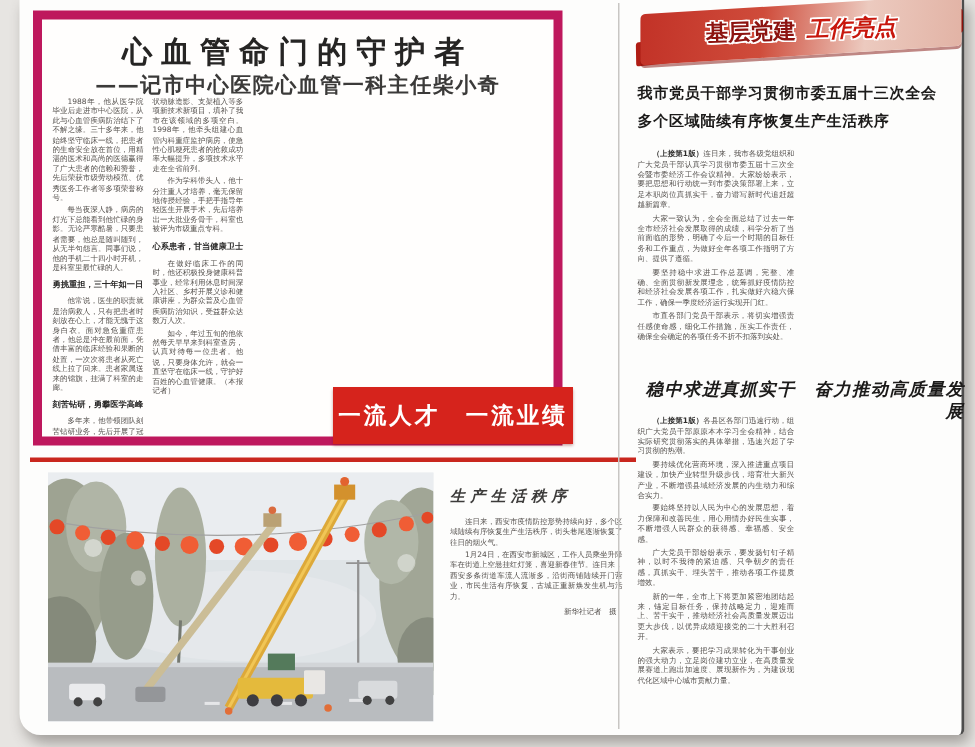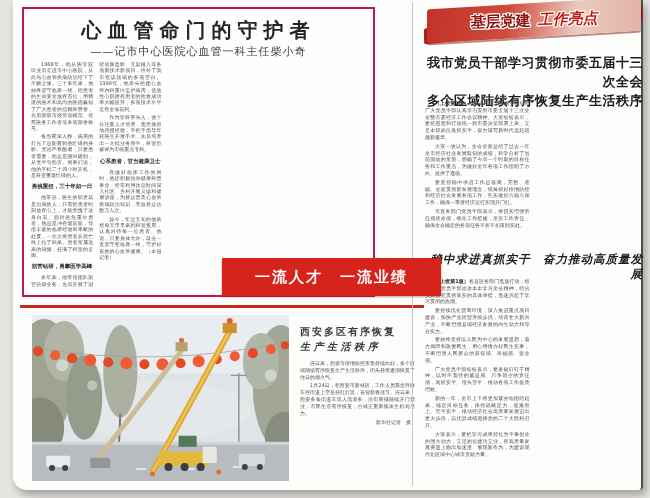--- a/index.html
+++ b/index.html
@@ -4,32 +4,32 @@
 <style>
   * { margin:0; padding:0; box-sizing:border-box; }
   html,body { width:650px; height:498px; overflow:hidden;
     background:#e7e5e2; font-family:"DejaVu Sans","Liberation Sans",sans-serif; }
   .page { position:absolute; left:13px; top:0; width:630px; height:490px;
     background:#fdfdfc; border-right:2px solid #4d4d4d;
     border-bottom-left-radius:14px; border-bottom-right-radius:4px;
     box-shadow:3px 5px 9px rgba(80,75,70,.45); }
   
   .article-box { position:absolute; left:9px; top:7px; width:353px; height:290px;
-    border:2px solid #be185d; background:#fffefd; overflow:hidden; }
+    border:6px solid #be185d; background:#fffefd; overflow:hidden; }
   .art-title { position:absolute; top:8px; left:0; right:0; text-align:center;
     font-size:20px; font-weight:bold; letter-spacing:6px; color:#262524; }
   .art-subtitle { position:absolute; top:35px; left:0; right:0; text-align:center;
-    font-size:11px; font-weight:normal; letter-spacing:1px; color:#3b3a39; }
+    font-size:14px; font-weight:bold; letter-spacing:1px; color:#3b3a39; }
   .art-cols { position:absolute; left:7px; right:7px; top:52px; height:228px;
     column-count:5; column-gap:6px; column-fill:auto;
     font-size:5px; line-height:6.4px; text-align:justify; color:#54504d; }
   .art-cols p { text-indent:10px; margin-bottom:2px; }
   .art-cols h4 { font-size:5.5px; line-height:8px; text-align:center;
     color:#2a2928; margin:4px 0; font-weight:bold; }
-  .slogan { position:absolute; left:209px; top:258px; width:219px; height:38px;
+  .slogan { position:absolute; left:209px; top:258px; width:160px; height:38px;
     background:#d6231c; color:#ffffff; display:flex; align-items:center;
     justify-content:center; font-size:15px; font-weight:bold; letter-spacing:2px;
     z-index:6; box-shadow:0 1px 2px rgba(120,20,15,.4); }
   .red-rule { position:absolute; left:7px; top:305px; width:404px; height:3px;
     background:#c9271e; }
   
   .photo { position:absolute; left:19px; top:315px; width:257px; height:166px;
     background:#e8ebee; overflow:hidden; }
   .photo svg { display:block; width:100%; height:100%; }
   .caption { position:absolute; left:287px; top:324px; width:115px; height:152px; }
@@ -54,21 +54,21 @@
     transform:skewY(-3.5deg); border-radius:3px;
     box-shadow:0 2px 0 rgba(130,18,12,.5); }
   .ribbon .txt { position:absolute; inset:0; display:flex; align-items:center;
     justify-content:center; gap:7px; transform:rotate(-2deg); }
   .rt { font-size:15px; font-weight:bold; white-space:nowrap;
     text-shadow:-1px 0 #fff,1px 0 #fff,0 -1px #fff,0 1px #fff,
       -1px -1px #fff,1px 1px #fff,-1px 1px #fff,1px -1px #fff; }
   .rt-1 { color:#8d1310; }
   .rt-2 { color:#c8170d; font-style:italic; }
   .story-h1 { position:absolute; left:412px; top:53px; width:218px;
-    text-align:right; font-size:13px; font-weight:bold; color:#1c1b1a;
+    text-align:left; font-size:10px; font-weight:bold; color:#1c1b1a;
     line-height:19px; letter-spacing:.5px; }
   .story-h2 { position:absolute; left:412px; top:252px; width:218px;
     text-align:right; font-size:11.5px; font-weight:bold; color:#1c1b1a;
     letter-spacing:1px;font-style:italic; }
   .body-cols { position:absolute; column-count:2; column-gap:9px; column-fill:auto;
     font-size:5px; line-height:6.8px; text-align:justify; color:#54504d; }
   .body-cols p { text-indent:10px; margin-bottom:2px; }
   .body-cols .lead b { font-weight:bold; color:#2c2b2a; }
   .b1 { left:412px; top:100px; width:218px; height:140px; }
   .b2 { left:412px; top:278px; width:218px; height:198px; }
@@ -177,21 +177,20 @@
       <circle cx="212" cy="151" r="3" fill="#333"></circle>
         <circle cx="227" cy="151" r="3" fill="#333"></circle>
       <rect x="146" y="120" width="18" height="11" fill="#47704f"></rect>
       <circle cx="120" cy="158" r="2.5" fill="#e06428"></circle>
         <circle cx="186" cy="156" r="2.5" fill="#e06428"></circle>
       <rect x="0" y="0" width="256" height="165" fill="#ffffff" opacity=".07"></rect>
     </svg>
   </div>
 
   <div class="caption">
-    <div class="cap-h">西安多区有序恢复</div>
     <div class="cap-h cap-h2">生产生活秩序</div>
     <div class="cap-body">
       <p>连日来，西安市疫情防控形势持续向好，多个区域陆续有序恢复生产生活秩序，街头巷尾逐渐恢复了往日的烟火气。</p>
       <p>1月24日，在西安市新城区，工作人员乘坐升降车在街道上空悬挂红灯笼，喜迎新春佳节。连日来，西安多条街道车流人流渐多，沿街商铺陆续开门营业，市民生活有序恢复，古城正重新焕发生机与活力。</p>
     </div>
     <div class="cap-credit">新华社记者　摄</div>
   </div>
 
   <div class="v-div"></div>
 

